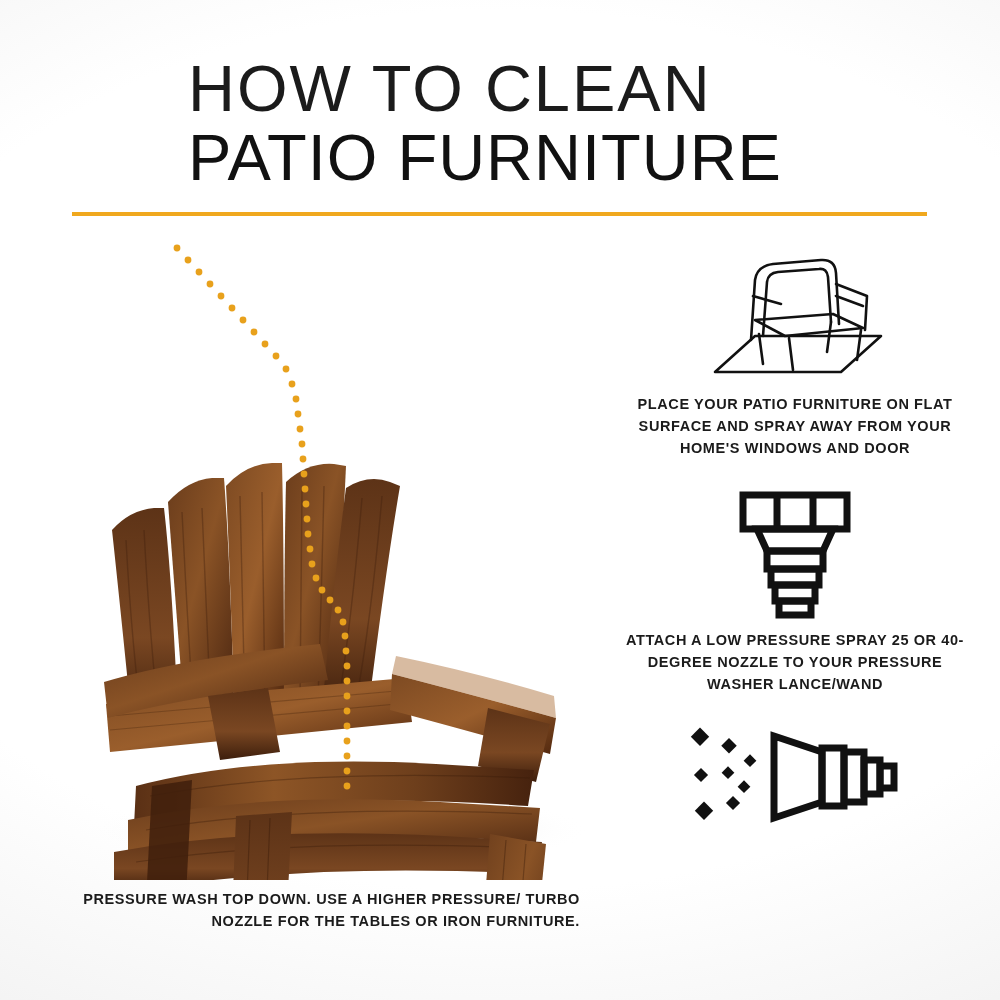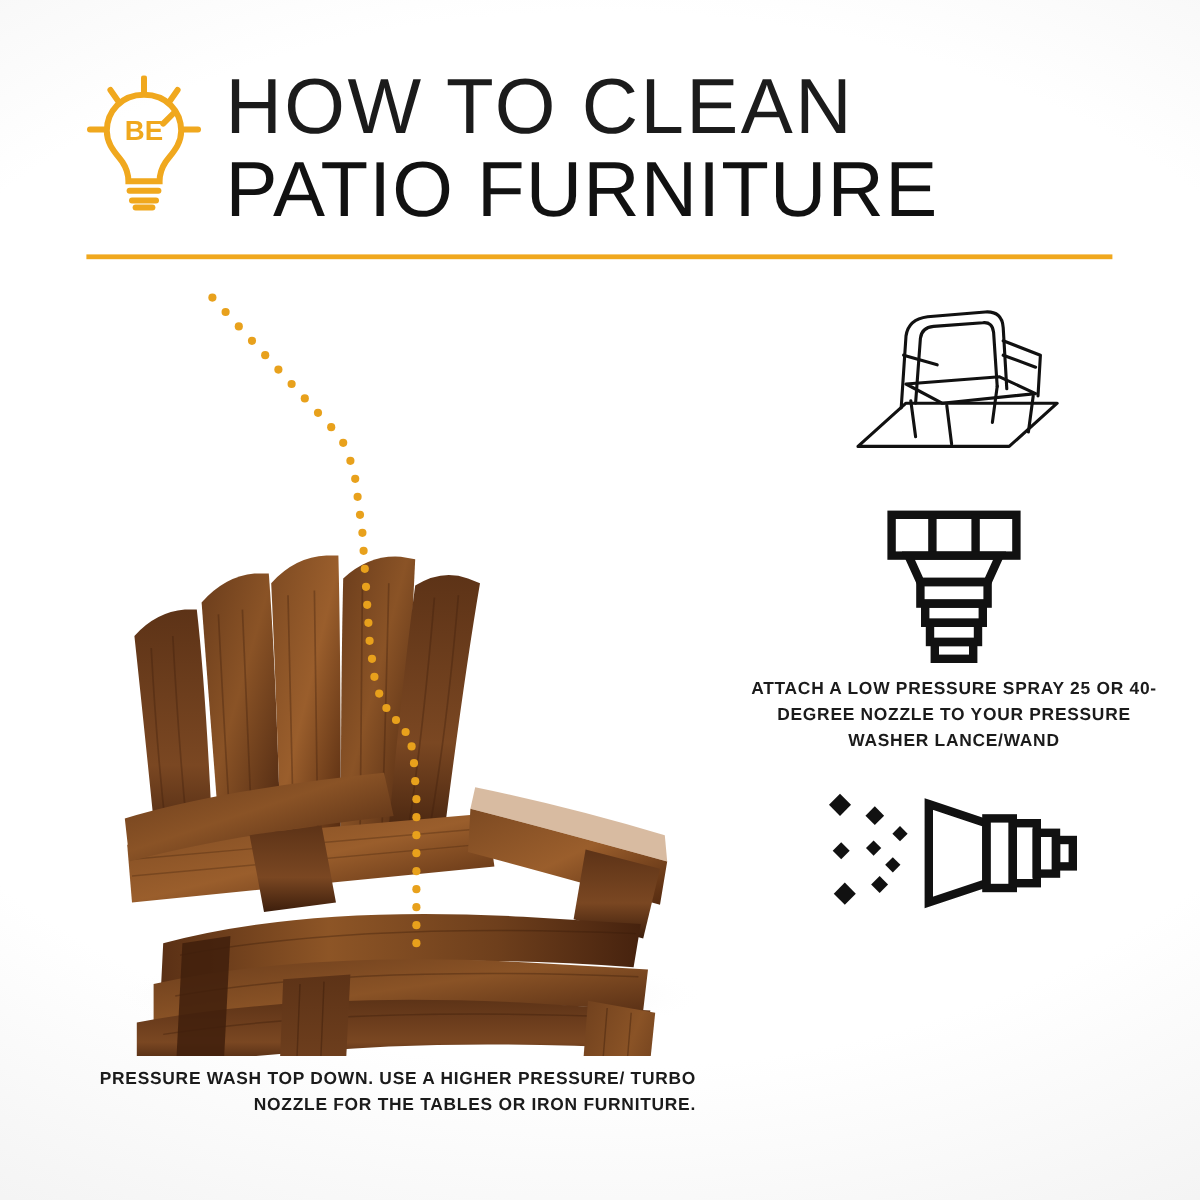--- a/index.html
+++ b/index.html
@@ -93,40 +93,20 @@
     padding:0 20px;
   }
 </style>
 </head>
 <body>
 
 <div class="page"></div>
 
 <div class="header">
 
-  <div class="bulb">
-    <svg viewBox="0 0 96 120" width="96" height="120">
-      <g stroke="#f0a81e" stroke-width="5" fill="none" stroke-linecap="round">
-
-        <line x1="48" y1="2" x2="48" y2="14"></line>
-        <line x1="20" y1="12" x2="27" y2="22"></line>
-        <line x1="76" y1="12" x2="69" y2="22"></line>
-        <line x1="3" y1="45" x2="15" y2="45"></line>
-        <line x1="93" y1="45" x2="81" y2="45"></line>
-
-        <path d="M48 16 C29 16 17 30 17 46 C17 58 25 65 30 72 C34 78 35 84 35 88 L61 88 C61 84 62 78 66 72 C71 65 79 58 79 46 C79 30 67 16 48 16 Z"></path>
-
-        <line x1="36" y1="96" x2="60" y2="96"></line>
-        <line x1="38" y1="104" x2="58" y2="104"></line>
-        <path d="M41 110 L55 110"></path>
-      </g>
-      <text x="48" y="54" text-anchor="middle" font-family="Liberation Sans, sans-serif" font-size="23" font-weight="bold" fill="#f0a81e">BE</text>
-      <path d="M64 40 L72 32" stroke="#f0a81e" stroke-width="5" stroke-linecap="round" fill="none"></path>
-    </svg>
-  </div>
 
   <div class="title-block">
     <div class="title-line1">HOW TO CLEAN</div>
     <div class="title-line2">PATIO FURNITURE</div>
   </div>
 
   <div class="rule"></div>
 </div>
 
 <div class="photo-wrap">
@@ -290,20 +270,21 @@
 
           <path d="M68 52 L96 60"></path>
 
           <path d="M74 90 L78 120"></path>
           <path d="M104 94 L108 126"></path>
           <path d="M176 86 L172 116"></path>
           <path d="M146 78 L142 108"></path>
         </g>
       </svg>
     </div>
+    <div class="step-text">PLACE YOUR PATIO FURNITURE ON FLAT SURFACE AND SPRAY AWAY FROM YOUR HOME'S WINDOWS AND DOOR</div>
   </div>
 
   <div class="step step-2">
     <div class="step-icon">
       <svg viewBox="0 0 160 140" width="160" height="140">
         <g fill="none" stroke="#111" stroke-width="7" stroke-linejoin="miter">
 
           <rect x="28" y="10" width="104" height="34"></rect>
           <line x1="62" y1="10" x2="62" y2="44"></line>
           <line x1="98" y1="10" x2="98" y2="44"></line>

